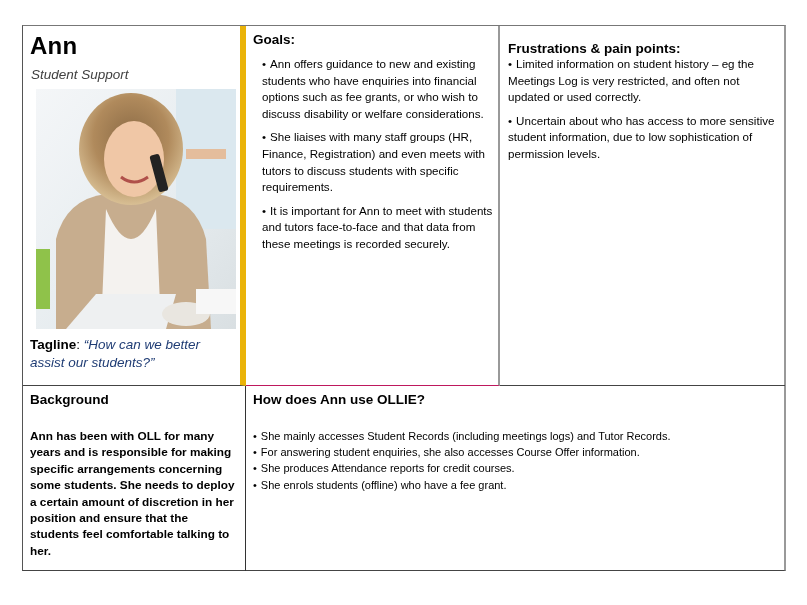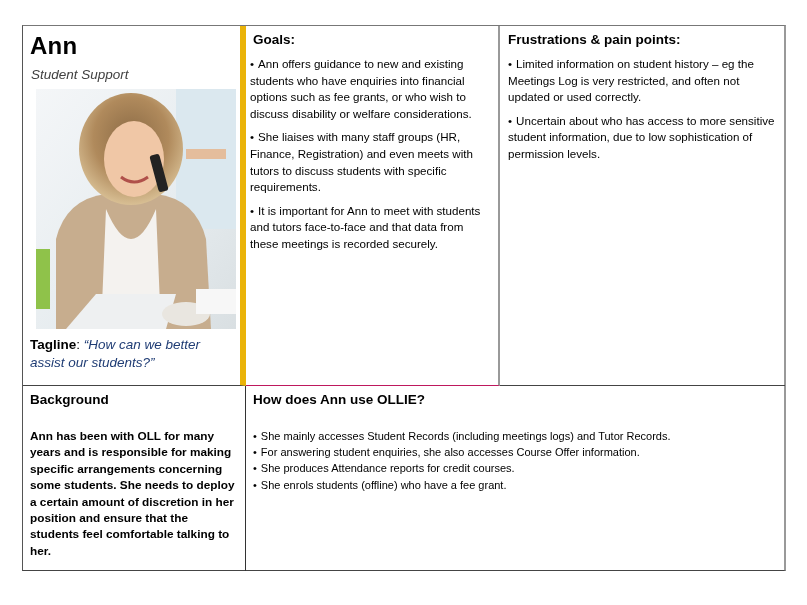--- a/index.html
+++ b/index.html
@@ -20,22 +20,22 @@
 
     .name { position: absolute; left: 7px; top: 6px; font-size: 24px; font-weight: bold; letter-spacing: 0.2px; }
     .role { position: absolute; left: 8px; top: 41px; font-size: 13.5px; font-style: italic; color: #404040; }
     .photo { position: absolute; left: 13px; top: 63px; width: 200px; height: 240px; overflow: hidden; }
     .tagline { position: absolute; left: 7px; top: 310px; width: 205px; font-size: 13.5px; line-height: 18px; }
     .tagline .lbl { font-weight: bold; }
     .tagline .quote { font-style: italic; color: #1f3c74; }
 
     .heading { font-size: 13.5px; font-weight: bold; }
     .c-goals .heading { position: absolute; left: 7px; top: 6px; }
-    .c-frust .heading { position: absolute; left: 8px; top: 6px; text-align: right; }
-    .bullets { position: absolute; left: 4px; top: 30px; margin: 0; padding: 0; list-style: none;
+    .c-frust .heading { position: absolute; left: 8px; top: 15px; text-align: right; }
+    .bullets { position: absolute; left: 16px; top: 30px; margin: 0; padding: 0; list-style: none;
                font-size: 11.6px; line-height: 16.6px; }
     .c-goals .bullets { width: 243px; }
     .c-frust .bullets { left: 8px; width: 272px; }
     .bullets li { margin-bottom: 7px; }
     .bullets li::before { content: "\2022"; margin-right: 4px; }
 
     .c-bg .heading { position: absolute; left: 7px; top: 6px; }
     .bg-text { position: absolute; left: 7px; top: 42px; width: 208px; font-size: 11.8px; line-height: 16.4px; margin: 0; font-weight: bold; }
     .c-use .heading { position: absolute; left: 7px; top: 6px; }
     .use-list { position: absolute; left: 7px; top: 42px; margin: 0; padding: 0; list-style: none;

